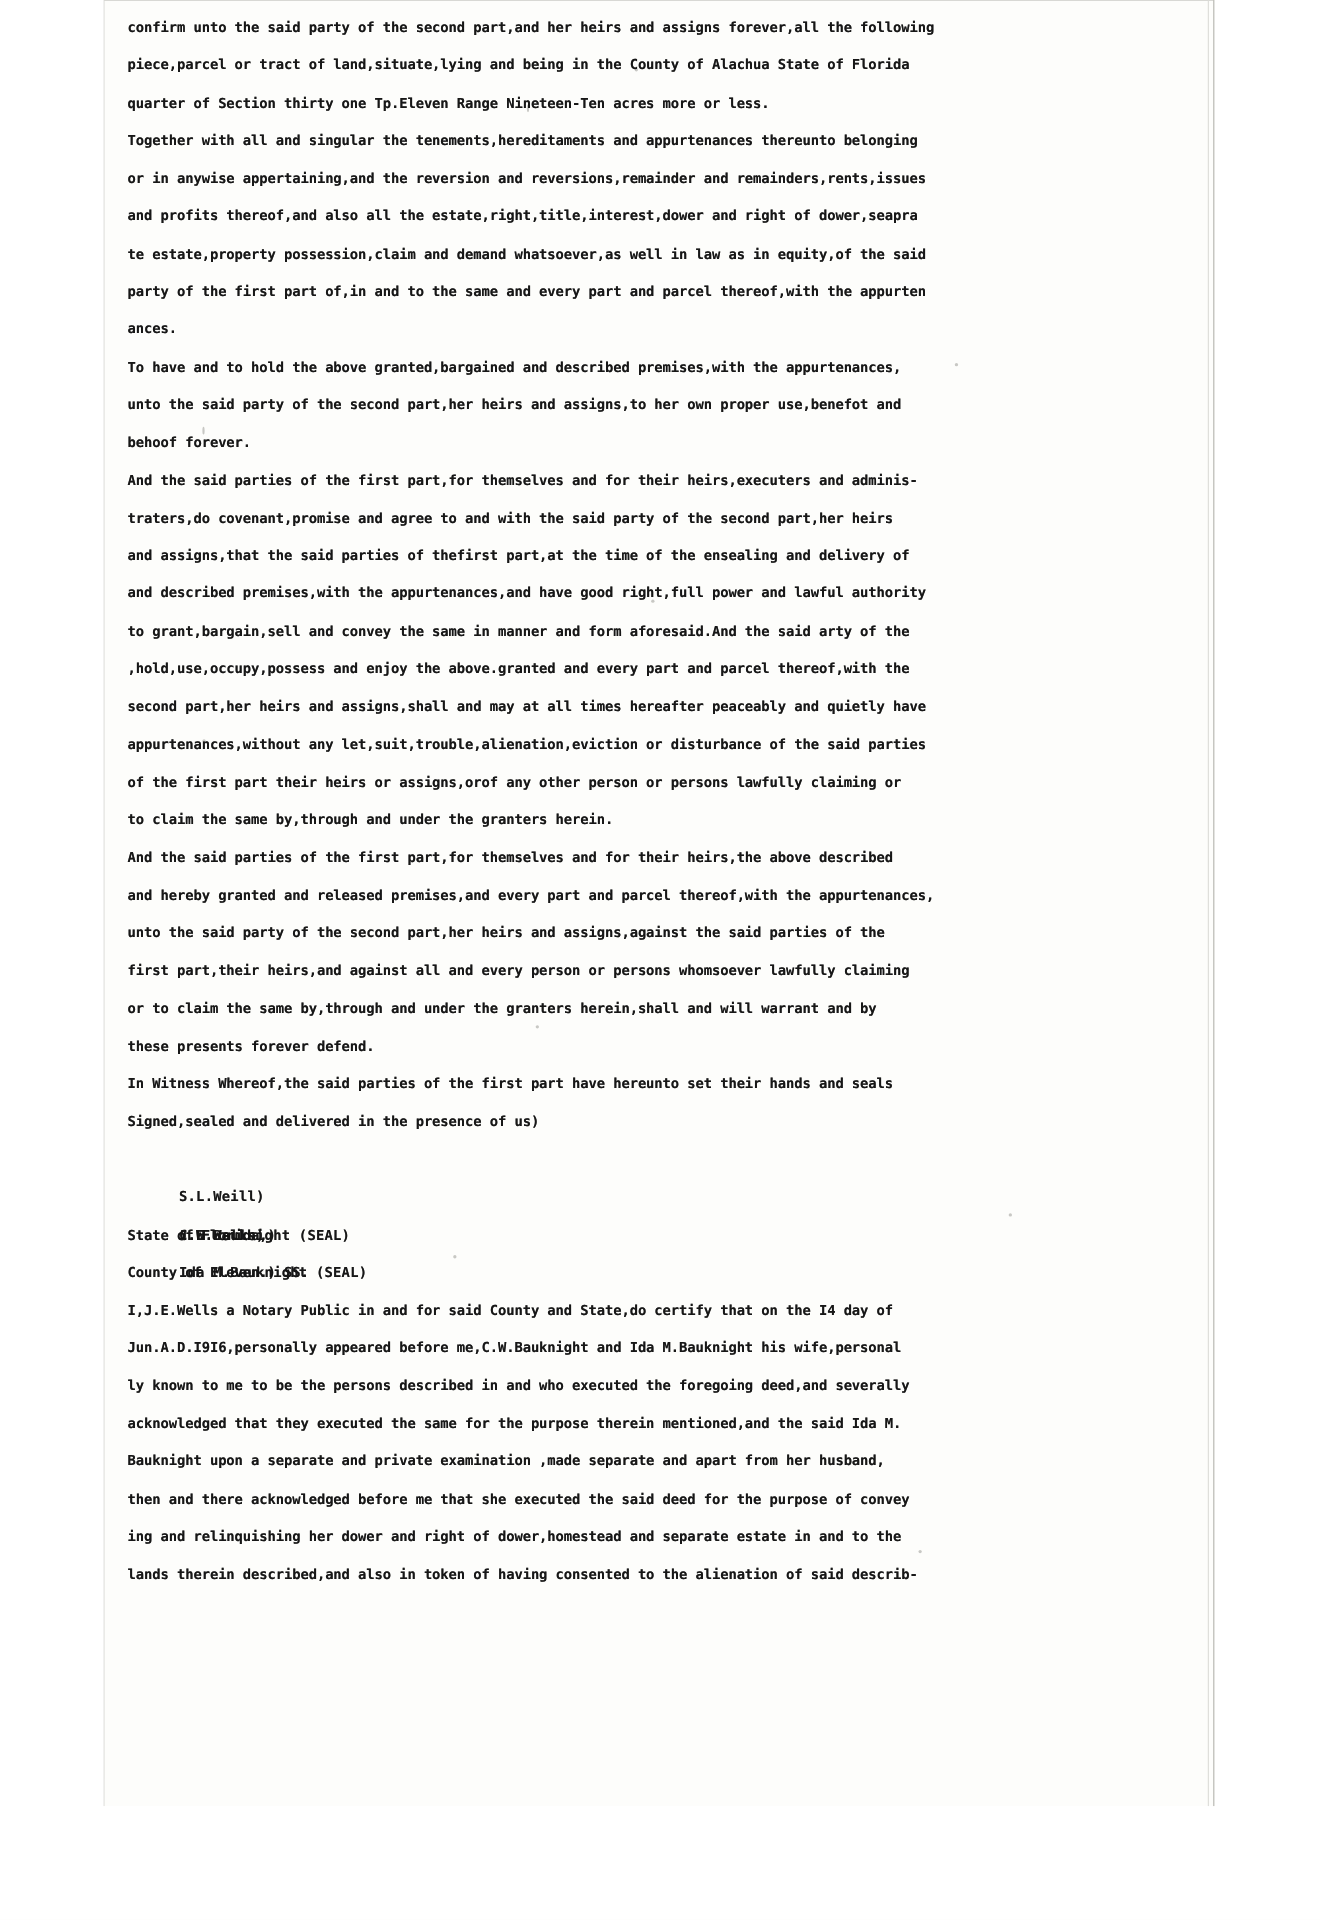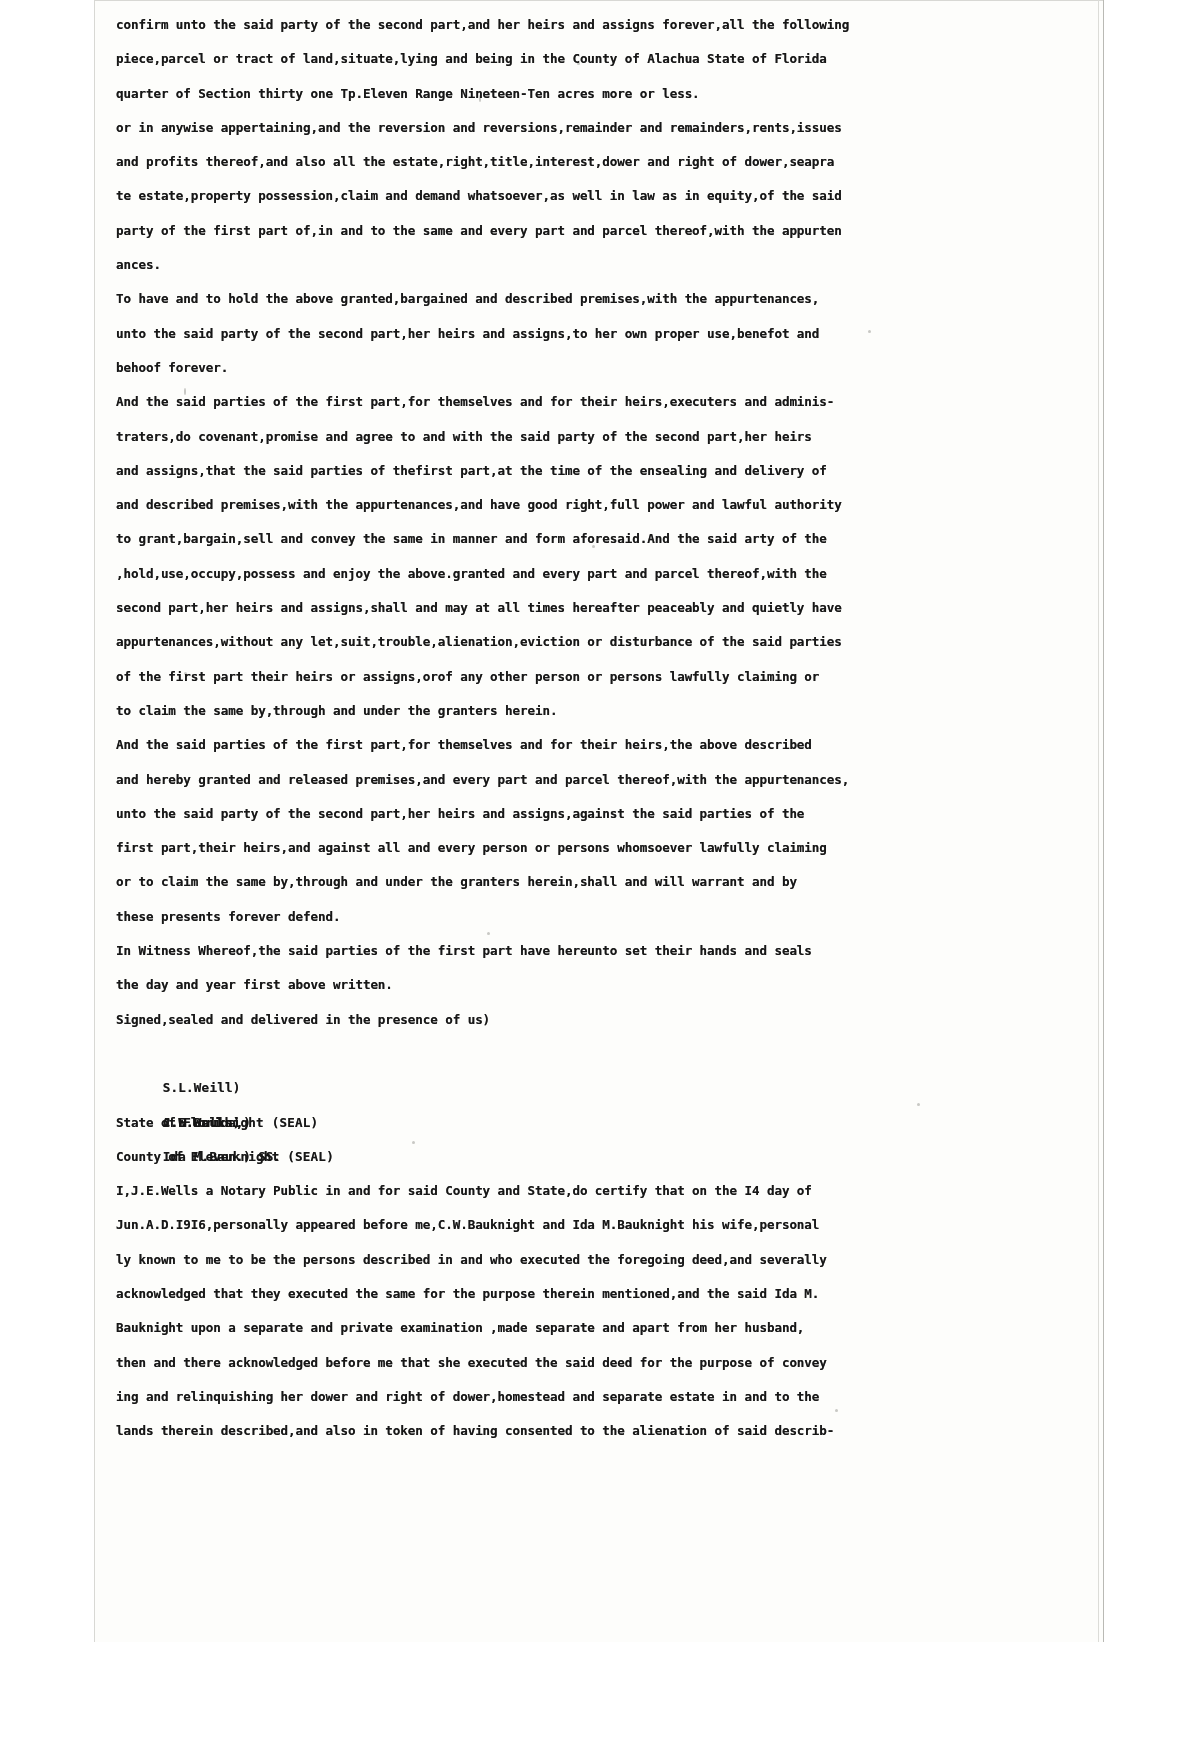--- a/index.html
+++ b/index.html
@@ -111,20 +111,21 @@
   <div class="speck" style="left:455px;top:932px;width:3px;height:3px;"></div>
   <div class="speck" style="left:885px;top:1103px;width:3px;height:3px;"></div>
   <div class="speck" style="left:380px;top:1141px;width:3px;height:3px;"></div>
   <div class="speck" style="left:803px;top:1409px;width:3px;height:3px;"></div>
 
   <div class="doc-body">
 
     <div class="line tight">confirm unto the said party of the second part,and her heirs and assigns forever,all the following</div>
     <div class="line tight">piece,parcel or tract of land,situate,lying and being in the County of Alachua State of Florida</div>
     <div class="line tight">quarter of Section thirty one Tp.Eleven Range Nineteen-Ten acres more or less.</div>
+    <div class="line tight">Together with all and singular the tenements,hereditaments and appurtenances thereunto belonging</div>
     <div class="line tight">or in anywise appertaining,and the reversion and reversions,remainder and remainders,rents,issues</div>
     <div class="line tight">and profits thereof,and also all the estate,right,title,interest,dower and right of dower,seapra</div>
     <div class="line tight">te estate,property possession,claim and demand whatsoever,as well in law as in equity,of the said</div>
     <div class="line tight">party of the first part of,in and to the same and every part and parcel thereof,with the appurten</div>
     <div class="line tight">ances.</div>
     <div class="line tight">To have and to hold the above granted,bargained and described premises,with the appurtenances,</div>
     <div class="line tight">unto the said party of the second part,her heirs and assigns,to her own proper use,benefot and</div>
     <div class="line tight">behoof forever.</div>
     <div class="line tight">And the said parties of the first part,for themselves and for their heirs,executers and adminis-</div>
     <div class="line tight">traters,do covenant,promise and agree to and with the said party of the second part,her heirs</div>
@@ -136,21 +137,20 @@
     <div class="line tight">appurtenances,without any let,suit,trouble,alienation,eviction or disturbance of the said parties</div>
     <div class="line tight">of the first part their heirs or assigns,orof any other person or persons lawfully claiming or</div>
     <div class="line tight">to claim the same by,through and under the granters herein.</div>
     <div class="line tight">And the said parties of the first part,for themselves and for their heirs,the above described</div>
     <div class="line tight">and hereby granted and released premises,and every part and parcel thereof,with the appurtenances,</div>
     <div class="line tight">unto the said party of the second part,her heirs and assigns,against the said parties of the</div>
     <div class="line tight">first part,their heirs,and against all and every person or persons whomsoever lawfully claiming</div>
     <div class="line tight">or to claim the same by,through and under the granters herein,shall and will warrant and by</div>
     <div class="line tight">these presents forever defend.</div>
     <div class="line tight">In Witness Whereof,the said parties of the first part have hereunto set their hands and seals</div>
-    <div class="line tight">the day and year first above written.</div>
     <div class="line tight">Signed,sealed and delivered in the presence of us)</div>
 
     <div class="sig-row">
       <span class="left">S.L.Weill)</span>
       <span class="right">C.W.Bauknight (SEAL)</span>
     </div>
     <div class="sig-row">
       <span class="left">J.E.Wells)</span>
       <span class="right">Ida M.Bauknight (SEAL)</span>
     </div>

